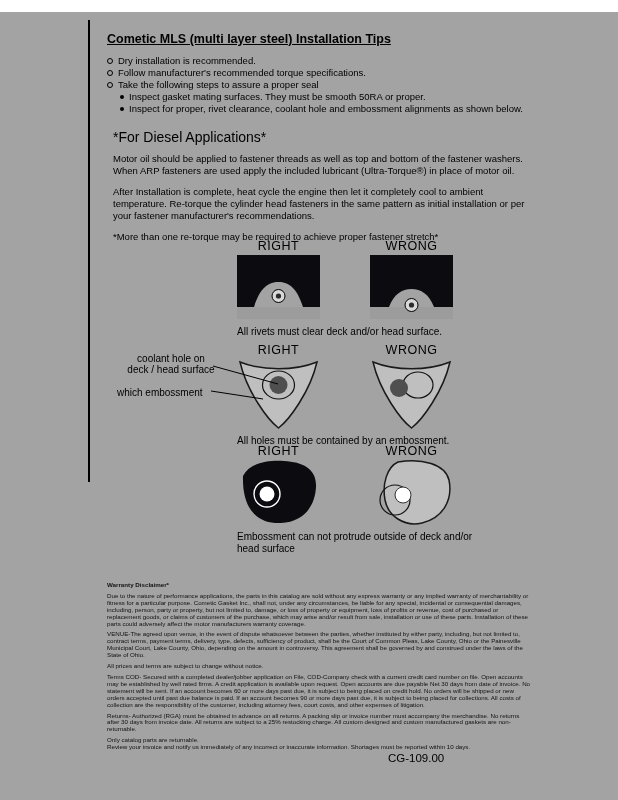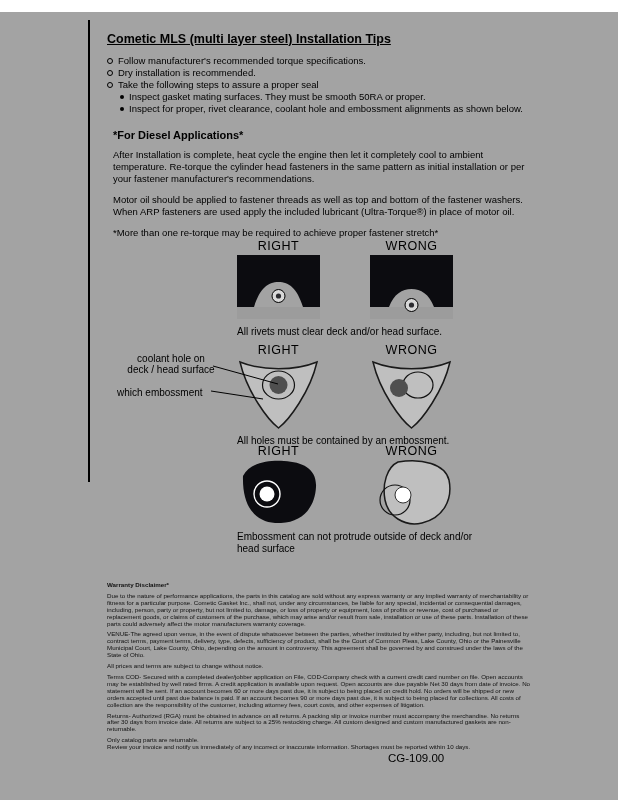--- a/index.html
+++ b/index.html
@@ -44,22 +44,22 @@
     margin: 3px 5px 0 0;
   }
   .dot-filled {
     flex: 0 0 auto;
     width: 4px; height: 4px;
     background: #000;
     border-radius: 50%;
     margin: 4px 5px 0 13px;
   }
   .diesel-heading {
-    font-size: 11px;
-    font-weight: bold;
+    font-size: 14px;
+    font-weight: normal;
     margin: 14px 0 8px 6px;
   }
   .para {
     font-size: 9.5px;
     line-height: 12px;
     margin: 0 0 9px 6px;
     width: 416px;
   }
   .dlabel {
     position: absolute;
@@ -103,42 +103,42 @@
 
 <div class="page">
 
   <div class="left-rule"></div>
 
   <div class="content">
     <h1 class="title">Cometic MLS (multi layer steel) Installation Tips</h1>
 
     <div class="bullet-row">
       <span class="dot-open"></span>
+      <span>Dry installation is recommended.</span>
+    </div>
+    <div class="bullet-row">
+      <span class="dot-open"></span>
       <span>Follow manufacturer's recommended torque specifications.</span>
-    </div>
-    <div class="bullet-row">
-      <span class="dot-open"></span>
-      <span>Dry installation is recommended.</span>
     </div>
     <div class="bullet-row">
       <span class="dot-open"></span>
       <span>Take the following steps to assure a proper seal</span>
     </div>
     <div class="bullet-row">
       <span class="dot-filled"></span>
       <span>Inspect gasket mating surfaces.  They must be smooth 50RA or proper.</span>
     </div>
     <div class="bullet-row">
       <span class="dot-filled"></span>
       <span>Inspect for proper, rivet clearance, coolant hole and embossment alignments as shown below.</span>
     </div>
 
     <h2 class="diesel-heading">*For Diesel Applications*</h2>
+    <p class="para">Motor oil should be applied to fastener threads as well as top and bottom of the fastener washers. When ARP fasteners are used apply the included lubricant (Ultra-Torque®) in place of motor oil.</p>
     <p class="para">After Installation is complete, heat cycle the engine then let it completely cool to ambient temperature. Re-torque the cylinder head fasteners in the same pattern as initial installation or per your fastener manufacturer's recommendations.</p>
-    <p class="para">Motor oil should be applied to fastener threads as well as top and bottom of the fastener washers. When ARP fasteners are used apply the included lubricant (Ultra-Torque®) in place of motor oil.</p>
     <p class="para">*More than one re-torque may be required to achieve proper fastener stretch*</p>
   </div>
 
   <div class="dlabel" style="left:237px;top:227px">RIGHT</div>
   <div class="dlabel" style="left:370px;top:227px">WRONG</div>
 
   <div class="panel" style="left:237px;top:243px">
     <svg width="83" height="68" viewBox="0 0 83 68">
       <rect x="0" y="52" width="83" height="12" fill="#9c9c9c"></rect>
       <path d="M0,0 H83 V52 H66 C60,33 52,27 41.5,27 C31,27 23,33 17,52 H0 Z" fill="#0c0c10"></path>

